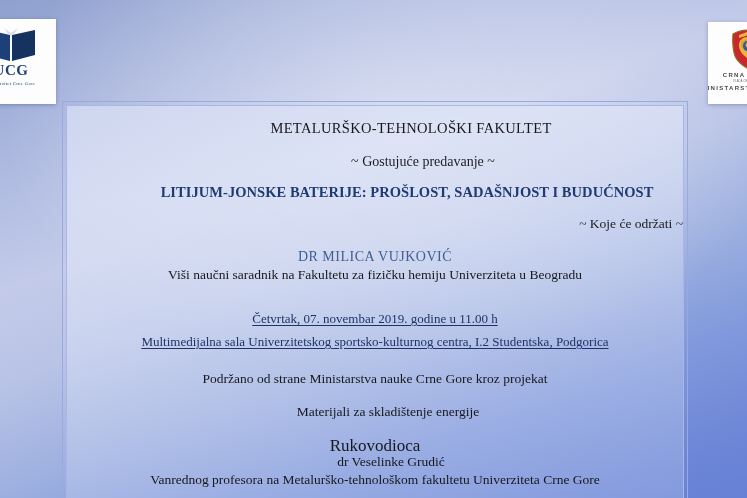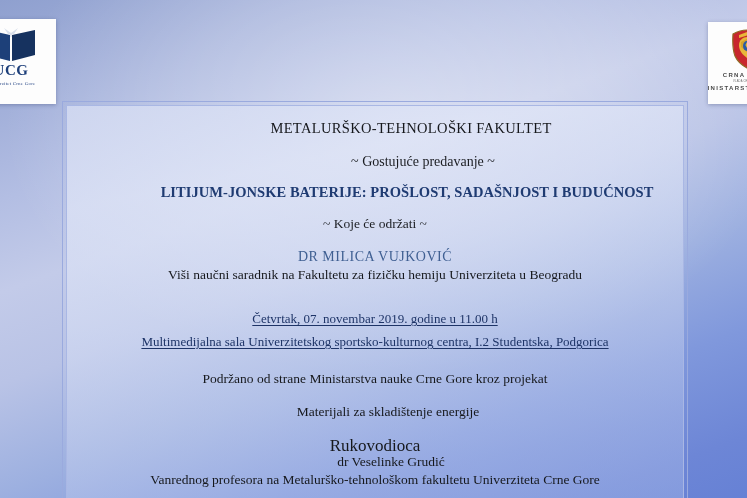--- a/index.html
+++ b/index.html
@@ -228,21 +228,21 @@
   .l-kind {
     position: absolute; top: 48px; left: 0; width: 100%;
     font-size: 14px; color: #1b1d22; padding-left: 48px;
   }
   .l-title {
     position: absolute; top: 78px; left: 0; width: 100%;
     font-size: 14.5px; font-weight: bold; color: #1f3b72; letter-spacing: 0.05px; padding-left: 32px;
   }
   .l-held {
     position: absolute; top: 110px; left: 0; width: 100%;
-    font-size: 13.5px; color: #1b1d22;
+    font-size: 13.5px; color: #1b1d22; text-align: right;
   }
   .l-speaker {
     position: absolute; top: 143px; left: 0; width: 100%;
     font-size: 14px; color: #3f5f92; letter-spacing: 0.5px;
   }
   .l-affil {
     position: absolute; top: 161px; left: 0; width: 100%;
     font-size: 13.5px; color: #16181c;
   }
   .l-when {

